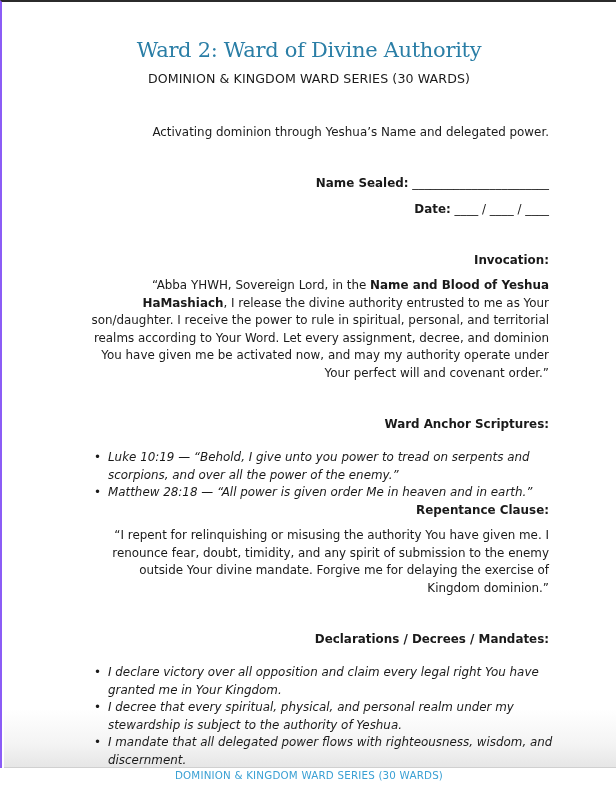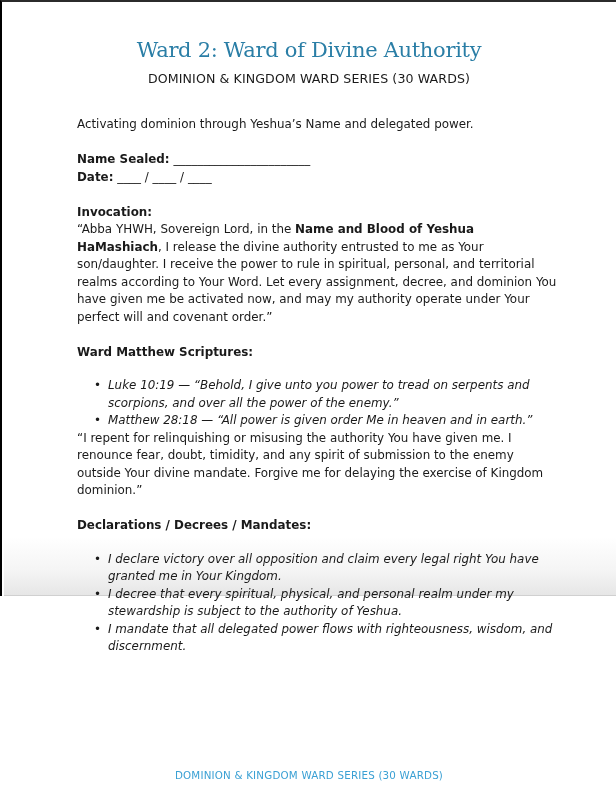--- a/index.html
+++ b/index.html
@@ -4,24 +4,24 @@
 <style>
   html, body { margin: 0; padding: 0; }
   body {
     width: 616px; height: 796px; overflow: hidden;
     background: #ffffff;
     font-family: "DejaVu Sans", sans-serif;
     color: #1a1a1a;
     position: relative;
   }
   .page {
-    position: absolute; left: 0; top: 0; width: 616px; height: 596px;
+    position: absolute; left: 0; top: 0; width: 616px; height: 768px;
     box-sizing: border-box;
     border-top: 2px solid #2b2b2b;
-    border-left: 2px solid #000000;
+    border-left: 2px solid #8b5cf6;
     background: #ffffff;
   }
   .bottom-fade {
     position: absolute; left: 2px; right: 0; bottom: 0; height: 58px;
     background: linear-gradient(to bottom, #ffffff 0%, #f4f4f4 60%, #e6e6e6 100%);
     border-bottom: 1px solid #d0d0d0;
   }
   .title {
     position: absolute; left: 0; right: 0; top: 36px;
     text-align: center;
@@ -29,21 +29,21 @@
     font-size: 21px; color: #2a7ea6; letter-spacing: -0.3px;
   }
   .subtitle {
     position: absolute; left: 0; right: 0; top: 69px;
     text-align: center; font-size: 12.6px; color: #1a1a1a; letter-spacing: 0.1px;
   }
   .content {
     position: absolute; left: 75px; width: 480px; top: 114px;
     font-size: 11.9px; line-height: 17.5px;
   }
-  .p { margin: 0; }
+  .p { margin: 8px; text-align: right; }
   .b { font-weight: bold; }
   .gap-s { height: 17.5px; }
   ul { margin: 16px 0 0 0; padding-left: 31px; list-style: none; }
   li { position: relative; font-style: italic; }
   li::before { content: "•"; position: absolute; left: -14px; }
   .footer {
     position: absolute; left: 0; right: 0; top: 767px;
     text-align: center; font-size: 10.3px; color: #3aa0d4; letter-spacing: 0.2px;
   }
 </style>
@@ -64,25 +64,26 @@
       <span>_______________________</span>
     </p>
     <p class="p">
       <span class="b">Date:</span>
       <span>____ / ____ / ____</span>
     </p>
     <div class="gap-s"></div>
     <p class="p b">Invocation:</p>
     <p class="p"><span>“Abba YHWH, Sovereign Lord, in the </span><span class="b">Name and Blood of Yeshua HaMashiach</span><span>, I release the divine authority entrusted to me as Your son/daughter. I receive the power to rule in spiritual, personal, and territorial realms according to Your Word. Let every assignment, decree, and dominion You have given me be activated now, and may my authority operate under Your perfect will and covenant order.”</span></p>
     <div class="gap-s"></div>
-    <p class="p b">Ward Matthew Scriptures:</p>
+    <p class="p b">Ward Anchor Scriptures:</p>
     <ul>
       <li>Luke 10:19 — “Behold, I give unto you power to tread on serpents and scorpions, and over all the power of the enemy.”</li>
       <li>Matthew 28:18 — “All power is given order Me in heaven and in earth.”</li>
     </ul>
+    <p class="p b" style="margin-top:0;">Repentance Clause:</p>
     <p class="p">“I repent for relinquishing or misusing the authority You have given me. I renounce fear, doubt, timidity, and any spirit of submission to the enemy outside Your divine mandate. Forgive me for delaying the exercise of Kingdom dominion.”</p>
     <div class="gap-s"></div>
     <p class="p b">Declarations / Decrees / Mandates:</p>
     <ul>
       <li>I declare victory over all opposition and claim every legal right You have granted me in Your Kingdom.</li>
       <li>I decree that every spiritual, physical, and personal realm under my stewardship is subject to the authority of Yeshua.</li>
       <li>I mandate that all delegated power flows with righteousness, wisdom, and discernment.</li>
     </ul>
   </div>
 

